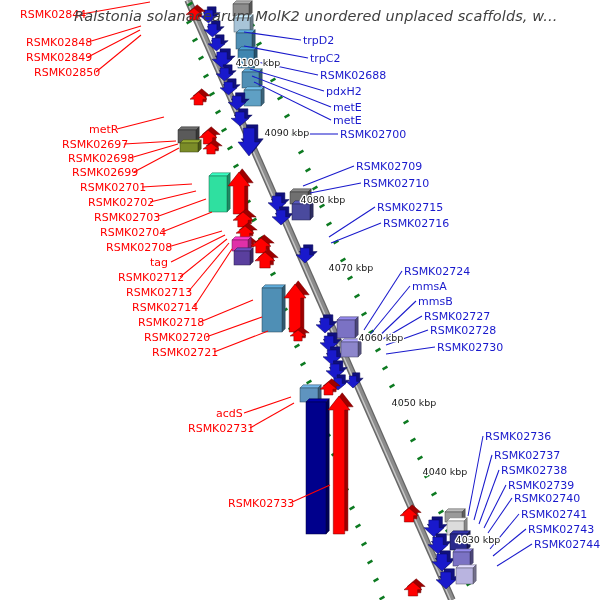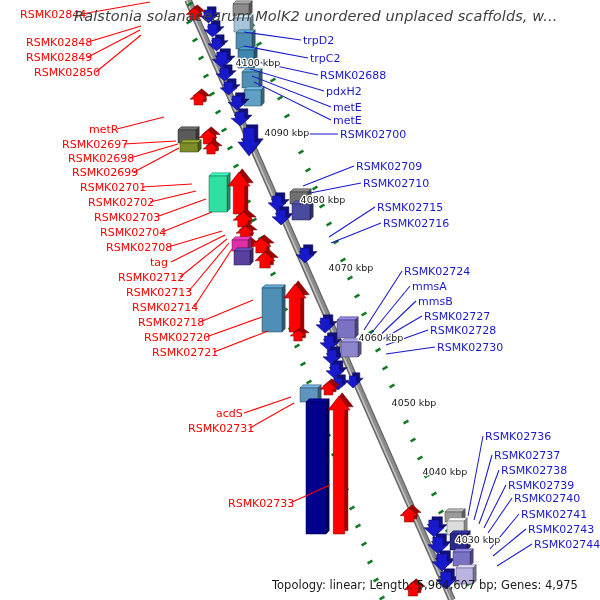--- a/index.html
+++ b/index.html
@@ -471,15 +471,14 @@
         <text x="501" y="474" class="lbl-b" text-anchor="start">RSMK02738</text>
         <text x="508" y="489" class="lbl-b" text-anchor="start">RSMK02739</text>
         <text x="514" y="502" class="lbl-b" text-anchor="start">RSMK02740</text>
         <text x="521" y="518" class="lbl-b" text-anchor="start">RSMK02741</text>
         <text x="528" y="533" class="lbl-b" text-anchor="start">RSMK02743</text>
         <text x="534" y="548" class="lbl-b" text-anchor="start">RSMK02744</text>
       </g>
   </svg>
 
   <div class="ttl">Ralstonia solanacearum MolK2 unordered unplaced scaffolds, w...</div>
-  <div class="foot topo">Topology: linear; Length: 5,964,607 bp; Genes: 4,975</div>
 
 </div>
 
 </body></html>

